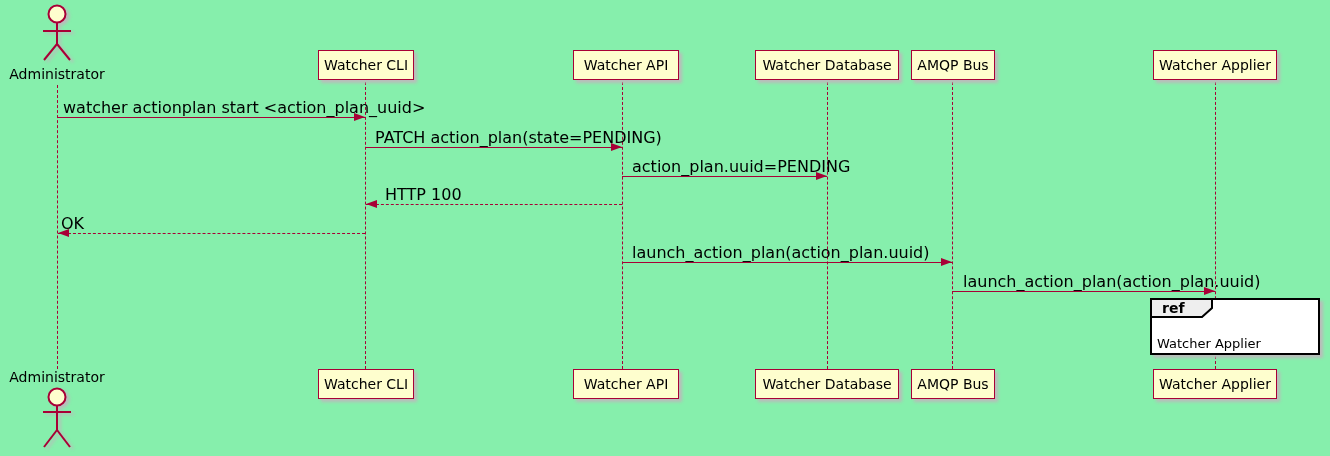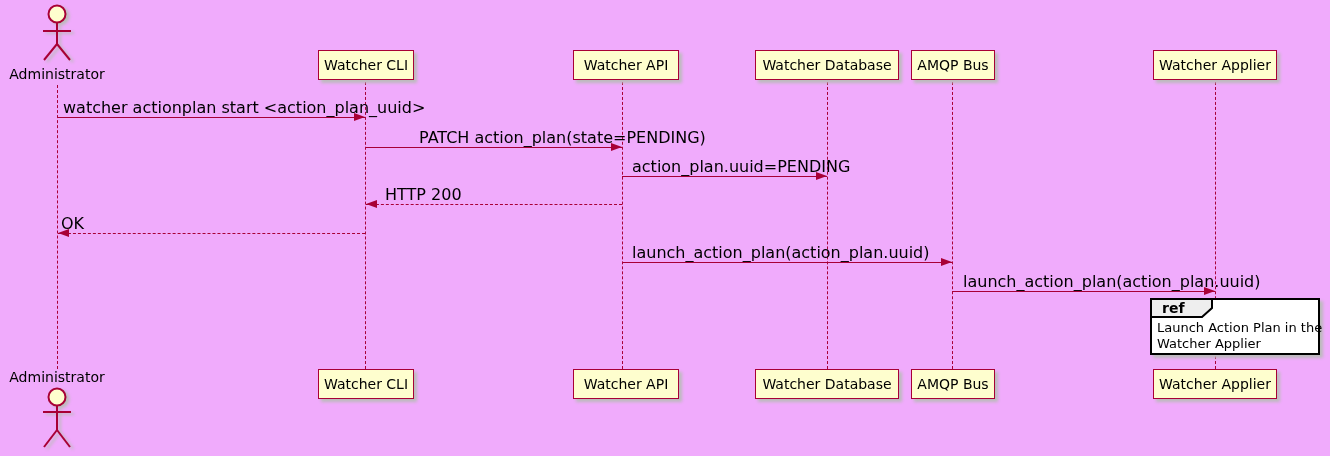--- a/index.html
+++ b/index.html
@@ -4,21 +4,21 @@
 <style>
   :root{
     --accent:#A80036;
     --pfill:#FEFECE;
     --refhead:#EEEEEE;
     --refborder:#000000;
     --ink:#000000;
   }
   html,body{margin:0;padding:0;background:#ffffff;}
   body{font-family:"DejaVu Sans","Liberation Sans",sans-serif;color:var(--ink);}
-  .canvas{position:relative;width:1330px;height:456px;background:#f0abfc;overflow:hidden;}
+  .canvas{position:relative;width:1330px;height:456px;background:#86efac;overflow:hidden;}
 
   .lifeline{position:absolute;width:0;border-left:1px dashed var(--accent);}
 
   .pbox{
     position:absolute;height:30px;background:var(--pfill);
     border:1.5px solid var(--accent);box-sizing:border-box;
     display:flex;align-items:center;justify-content:center;
     font-size:14px;box-shadow:3px 3px 3px #bbbbbb;white-space:nowrap;
   }
 
@@ -106,33 +106,33 @@
       <span>Watcher Applier</span>
     </div>
 
   <div>
     <span class="msg-label" style="left:63px;top:100px;">watcher actionplan start &lt;action_plan_uuid&gt;</span>
     <div class="mline solid" style="left:57px;top:117px;width:308px;"></div>
     <div class="ah ah-r" style="left:354px;top:113px;"></div>
   </div>
 
   <div>
-    <span class="msg-label" style="left:375px;top:130px;margin-left:44px;">PATCH action_plan(state=PENDING)</span>
+    <span class="msg-label" style="left:375px;top:130px;">PATCH action_plan(state=PENDING)</span>
     <div class="mline solid" style="left:365px;top:147px;width:257px;"></div>
     <div class="ah ah-r" style="left:611px;top:143px;"></div>
   </div>
 
   <div>
     <span class="msg-label" style="left:632px;top:159px;">action_plan.uuid=PENDING</span>
     <div class="mline solid" style="left:622px;top:176px;width:205px;"></div>
     <div class="ah ah-r" style="left:816px;top:172px;"></div>
   </div>
 
   <div>
-    <span class="msg-label" style="left:385px;top:187px;">HTTP 200</span>
+    <span class="msg-label" style="left:385px;top:187px;">HTTP 100</span>
     <div class="mline dashed" style="left:366px;top:204px;width:256px;"></div>
     <div class="ah ah-l" style="left:366px;top:200px;"></div>
   </div>
 
   <div>
     <span class="msg-label" style="left:61px;top:216px;">OK</span>
     <div class="mline dashed" style="left:58px;top:233px;width:307px;"></div>
     <div class="ah ah-l" style="left:58px;top:229px;"></div>
   </div>
 
@@ -146,17 +146,16 @@
     <span class="msg-label" style="left:963px;top:274px;">launch_action_plan(action_plan.uuid)</span>
     <div class="mline solid" style="left:952px;top:291px;width:263px;"></div>
     <div class="ah ah-r" style="left:1204px;top:287px;"></div>
   </div>
 
   <div class="refbox">
     <svg class="ref-pentagon" width="64" height="21">
       <path d="M1,1 H62 V10 L52,19 H1 Z" fill="var(--refhead)" stroke="var(--refborder)" stroke-width="2"></path>
     </svg>
     <span class="ref-keyword">ref</span>
-    <div class="ref-line" style="top:20px;">Launch Action Plan in the</div>
     <div class="ref-line" style="top:36px;">Watcher Applier</div>
   </div>
 
 </div>
 
 </body></html>

